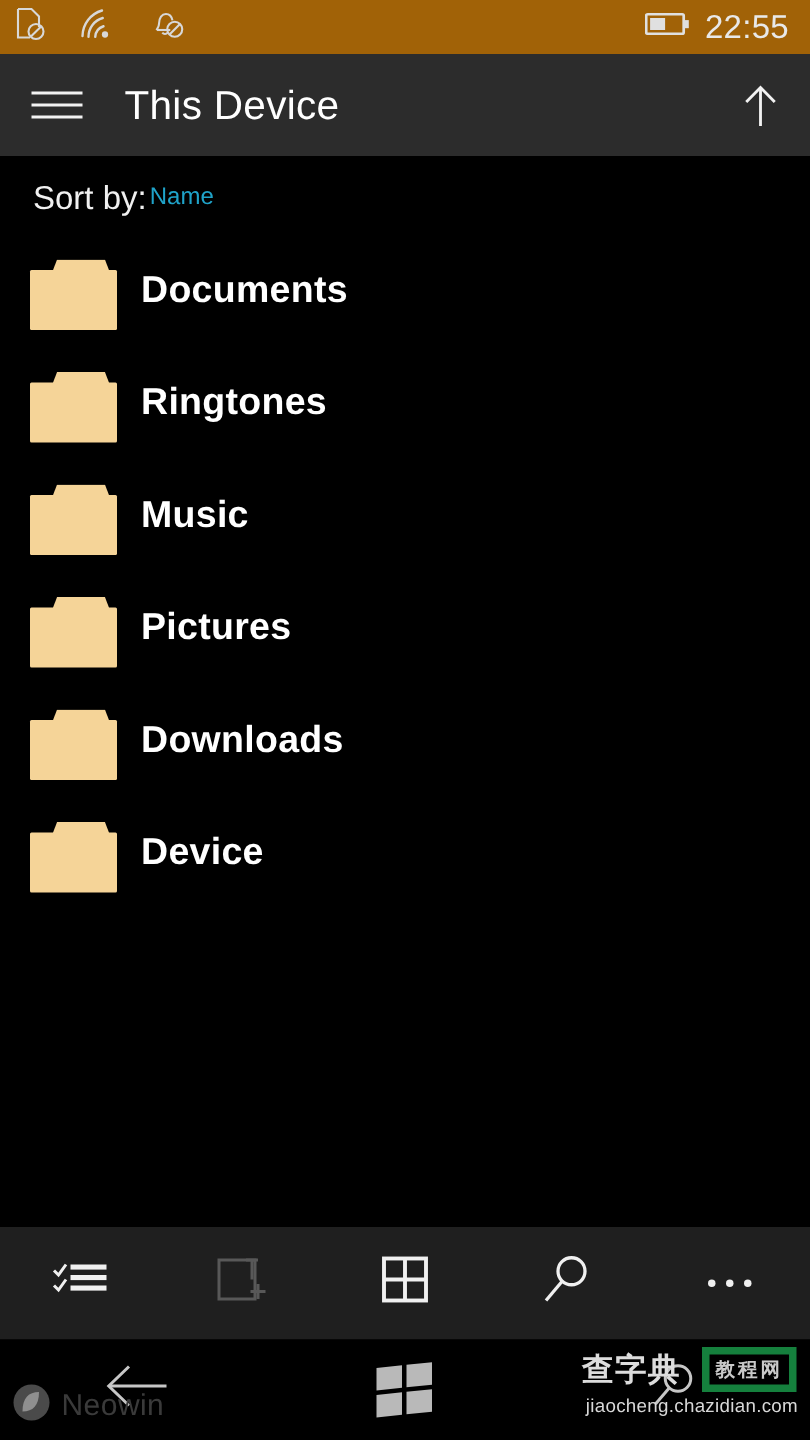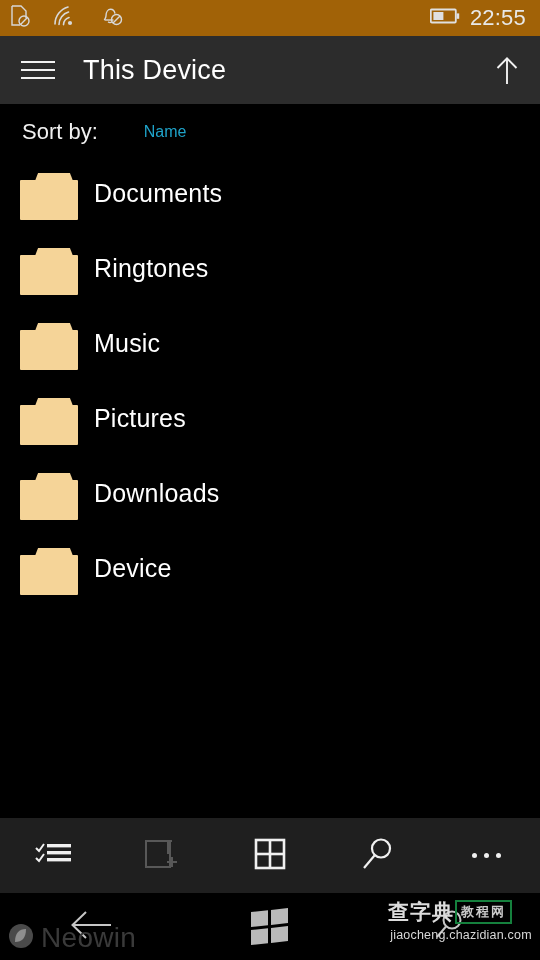--- a/index.html
+++ b/index.html
@@ -93,21 +93,20 @@
     cursor: pointer;
   }
 
   
   #sort-row {
     position: absolute;
     left: 0; top: 104px;
     width: 540px; height: 56px;
     display: flex;
     align-items: center;
-    gap: 44px;
   }
   #sort-label {
     margin-left: 22px;
     color: #f0f0f0;
     font-size: 22px;
   }
   #sort-value {
     margin-left: 2px;
     color: #1fa3c9;
     font-size: 16px;
@@ -145,21 +144,21 @@
     background: #f5d498;
     border-radius: 1px;
   }
   .folder-label {
     position: absolute;
     left: 94px; top: 0;
     height: 75px;
     line-height: 66px;
     color: #ffffff;
     font-size: 25px;
-    font-weight: 400;
+    font-weight: 700;
     letter-spacing: 0.2px;
   }
 
   
   #app-bar {
     position: absolute;
     left: 0; top: 818px;
     width: 540px; height: 75px;
     background: #1f1f1f;
     display: flex;
@@ -220,21 +219,21 @@
   #neowin-watermark {
     position: absolute;
     left: 8px; top: 922px;
     display: flex;
     align-items: center;
     gap: 7px;
     pointer-events: none;
   }
   #neowin-watermark .nw-text {
     color: #3a3a3a;
-    font-size: 28px;
+    font-size: 20px;
     letter-spacing: 0.3px;
   }
   #chazidian-watermark {
     position: absolute;
     right: 8px; top: 898px;
     width: 144px;
     text-align: center;
     pointer-events: none;
   }
   #chazidian-watermark .cz-row {
@@ -248,30 +247,31 @@
     font-size: 21px;
     font-weight: bold;
     font-family: "DejaVu Sans", sans-serif;
     letter-spacing: 1px;
   }
   #chazidian-watermark .cz-sub {
     color: #c9c9c9;
     font-size: 13px;
     font-weight: bold;
     font-family: "DejaVu Sans", sans-serif;
-    border: 2px solid #15803d;
+    border: 5px solid #15803d;
     padding: 1px 4px;
     letter-spacing: 2px;
+    margin-left: 13px;
   }
   #chazidian-watermark .cz-url {
     color: #d8d8d8;
     font-size: 12.5px;
     letter-spacing: 0.2px;
     margin-top: 2px;
-    text-align: center;
+    text-align: right;
     padding-left: 2px;
   }
 </style>
 </head>
 <body>
 
 <div id="phone">
 
   <div id="status-bar">
     <div class="status-left">

